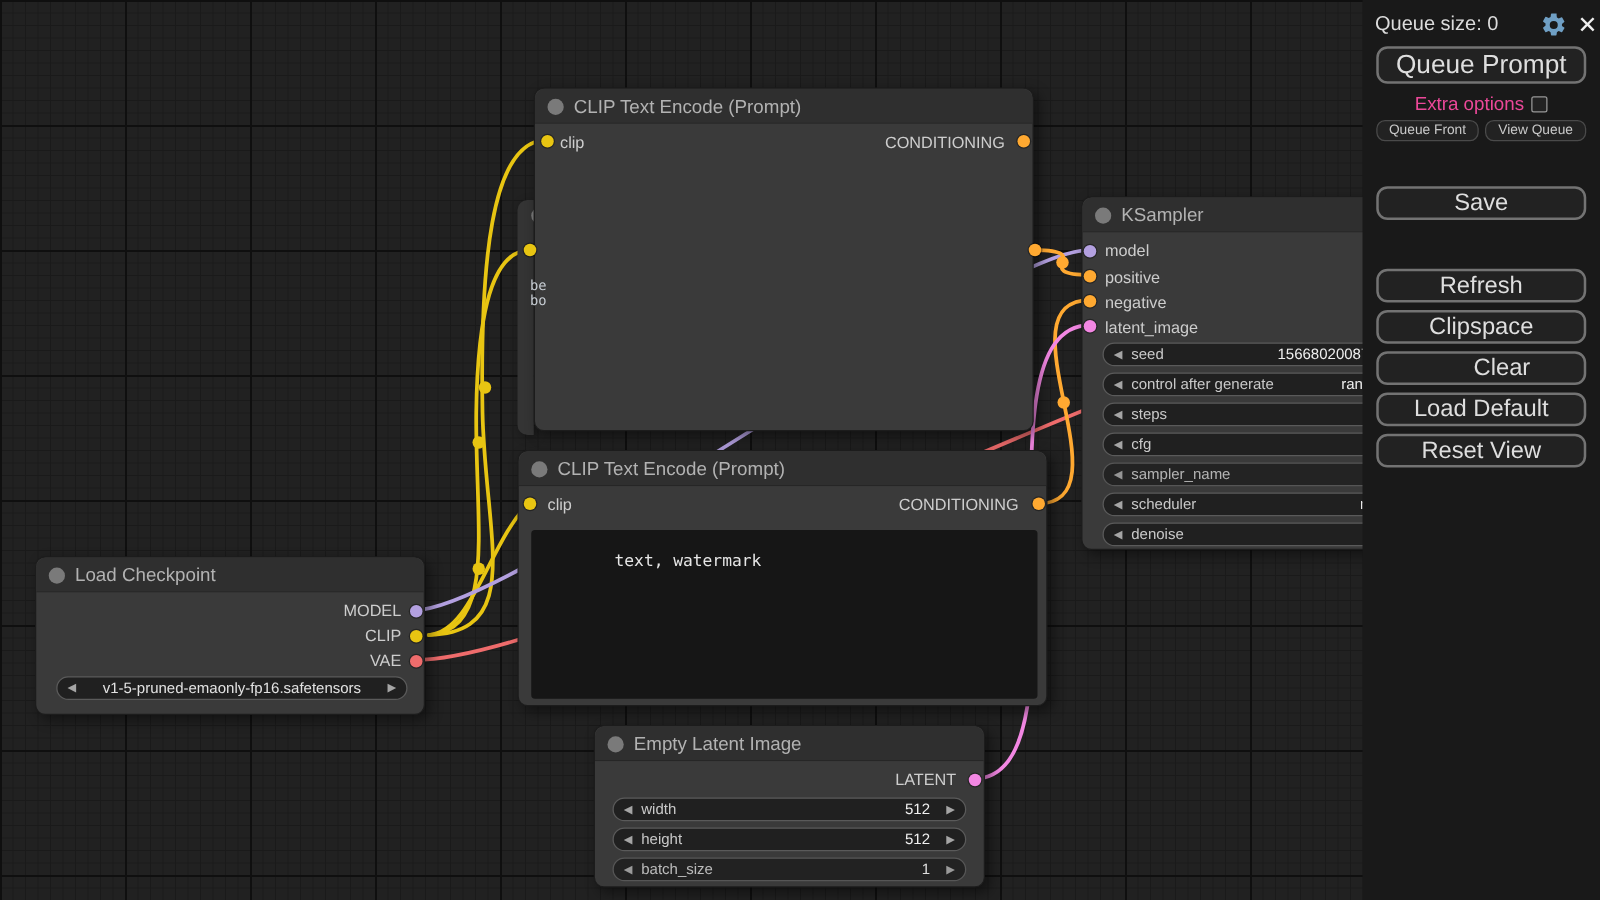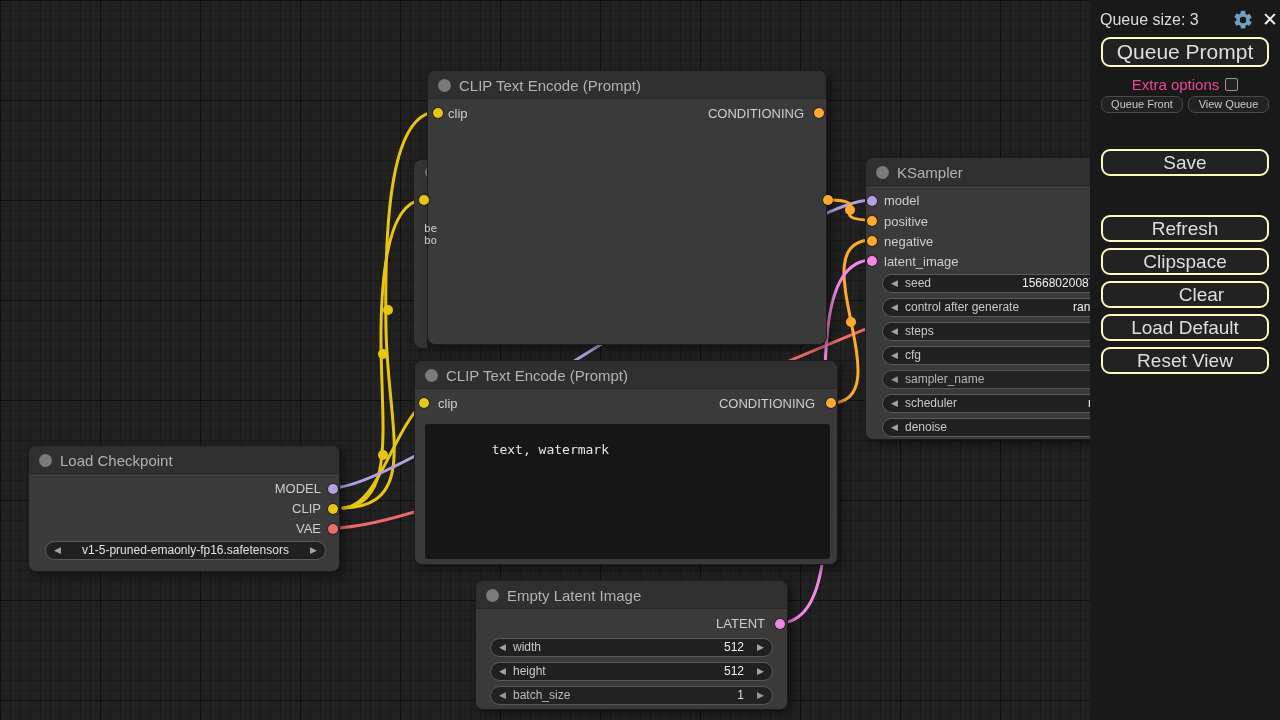--- a/index.html
+++ b/index.html
@@ -53,21 +53,21 @@
     color:#c6ccd2; white-space:pre; }
   .floatdot { position:absolute; z-index:50; width:10px; height:10px; border-radius:50%;
     box-shadow:0 0 0 1px rgba(0,0,0,.35); }
 
   
   .sidebar { position:absolute; right:0; top:0; width:190px; height:720px; background:#191919; z-index:100; }
   .sb-header { position:absolute; left:10px; top:9px; right:8px; height:24px; }
   .queue-size { position:absolute; left:0; top:2px; font-size:16px; color:#dcdcdc; }
   .gear { position:absolute; left:132px; top:0; width:22px; height:22px; cursor:pointer; }
   .closex { position:absolute; left:162px; top:-1px; font-size:19px; color:#efefef; cursor:pointer; }
-  .btn { position:absolute; left:11px; width:168px; background:#222; border:2px solid #fef9c3;
+  .btn { position:absolute; left:11px; width:168px; background:#222; border:2px solid #737373;
     border-radius:9px; color:#dedede; text-align:center; cursor:pointer; }
   .btn-queue { top:37px; height:30px; font-size:21px; line-height:26px; }
   .btn-big { height:27px; font-size:19px; line-height:23px; }
   .extra-row { position:absolute; left:0; top:75px; width:190px; height:16px; text-align:center; }
   .extra-label { font-size:15px; color:#ec4899; vertical-align:middle; }
   .cbox { display:inline-block; width:13px; height:13px; margin-left:6px; vertical-align:middle;
     background:#222; border:1px solid #989898; border-radius:2px; cursor:pointer; }
   .btn-sm { position:absolute; background:#222; border:1px solid #4a4a4a; border-radius:7px;
     color:#c9c9c9; font-size:11px; text-align:center; height:17px; line-height:14px; cursor:pointer; }
 </style>
@@ -223,21 +223,21 @@
         <span class="arr l">◀</span>
         <span class="wlabel">batch_size</span>
         <span class="wvalue ralign" style="right:28px;">1</span>
         <span class="arr r">▶</span>
       </div>
     </div>
   </div>
 
   <div class="sidebar">
     <div class="sb-header">
-      <span class="queue-size">Queue size: 3</span>
+      <span class="queue-size">Queue size: 0</span>
       <svg class="gear" viewBox="0 0 24 24">
         <path d="M19.14,12.94a7.49,7.49,0,0,0,.05-.94,7.49,7.49,0,0,0-.05-.94l2.03-1.58a.49.49,0,0,0,.12-.62L19.37,5.54a.49.49,0,0,0-.59-.22l-2.39,1a7.3,7.3,0,0,0-1.62-.94l-.36-2.54A.48.48,0,0,0,13.93,2H10.07a.48.48,0,0,0-.48.41L9.23,4.95a7.3,7.3,0,0,0-1.62.94l-2.39-1a.49.49,0,0,0-.59.22L2.71,8.46a.48.48,0,0,0,.12.62l2.03,1.58a7.49,7.49,0,0,0-.05.94,7.49,7.49,0,0,0,.05.94L2.83,14.12a.49.49,0,0,0-.12.62l1.92,3.32a.49.49,0,0,0,.59.22l2.39-1a7.3,7.3,0,0,0,1.62.94l.36,2.54a.48.48,0,0,0,.48.41h3.86a.48.48,0,0,0,.48-.41l.36-2.54a7.3,7.3,0,0,0,1.62-.94l2.39,1a.49.49,0,0,0,.59-.22l1.92-3.32a.49.49,0,0,0-.12-.62ZM12,15.5A3.5,3.5,0,1,1,15.5,12,3.5,3.5,0,0,1,12,15.5Z" style="fill: rgb(111, 159, 196);"></path>
       </svg>
       <span class="closex">✕</span>
     </div>
 
     <div class="btn btn-queue">Queue Prompt</div>
 
     <div class="extra-row">
       <span class="extra-label">Extra options</span><span class="cbox"></span>

